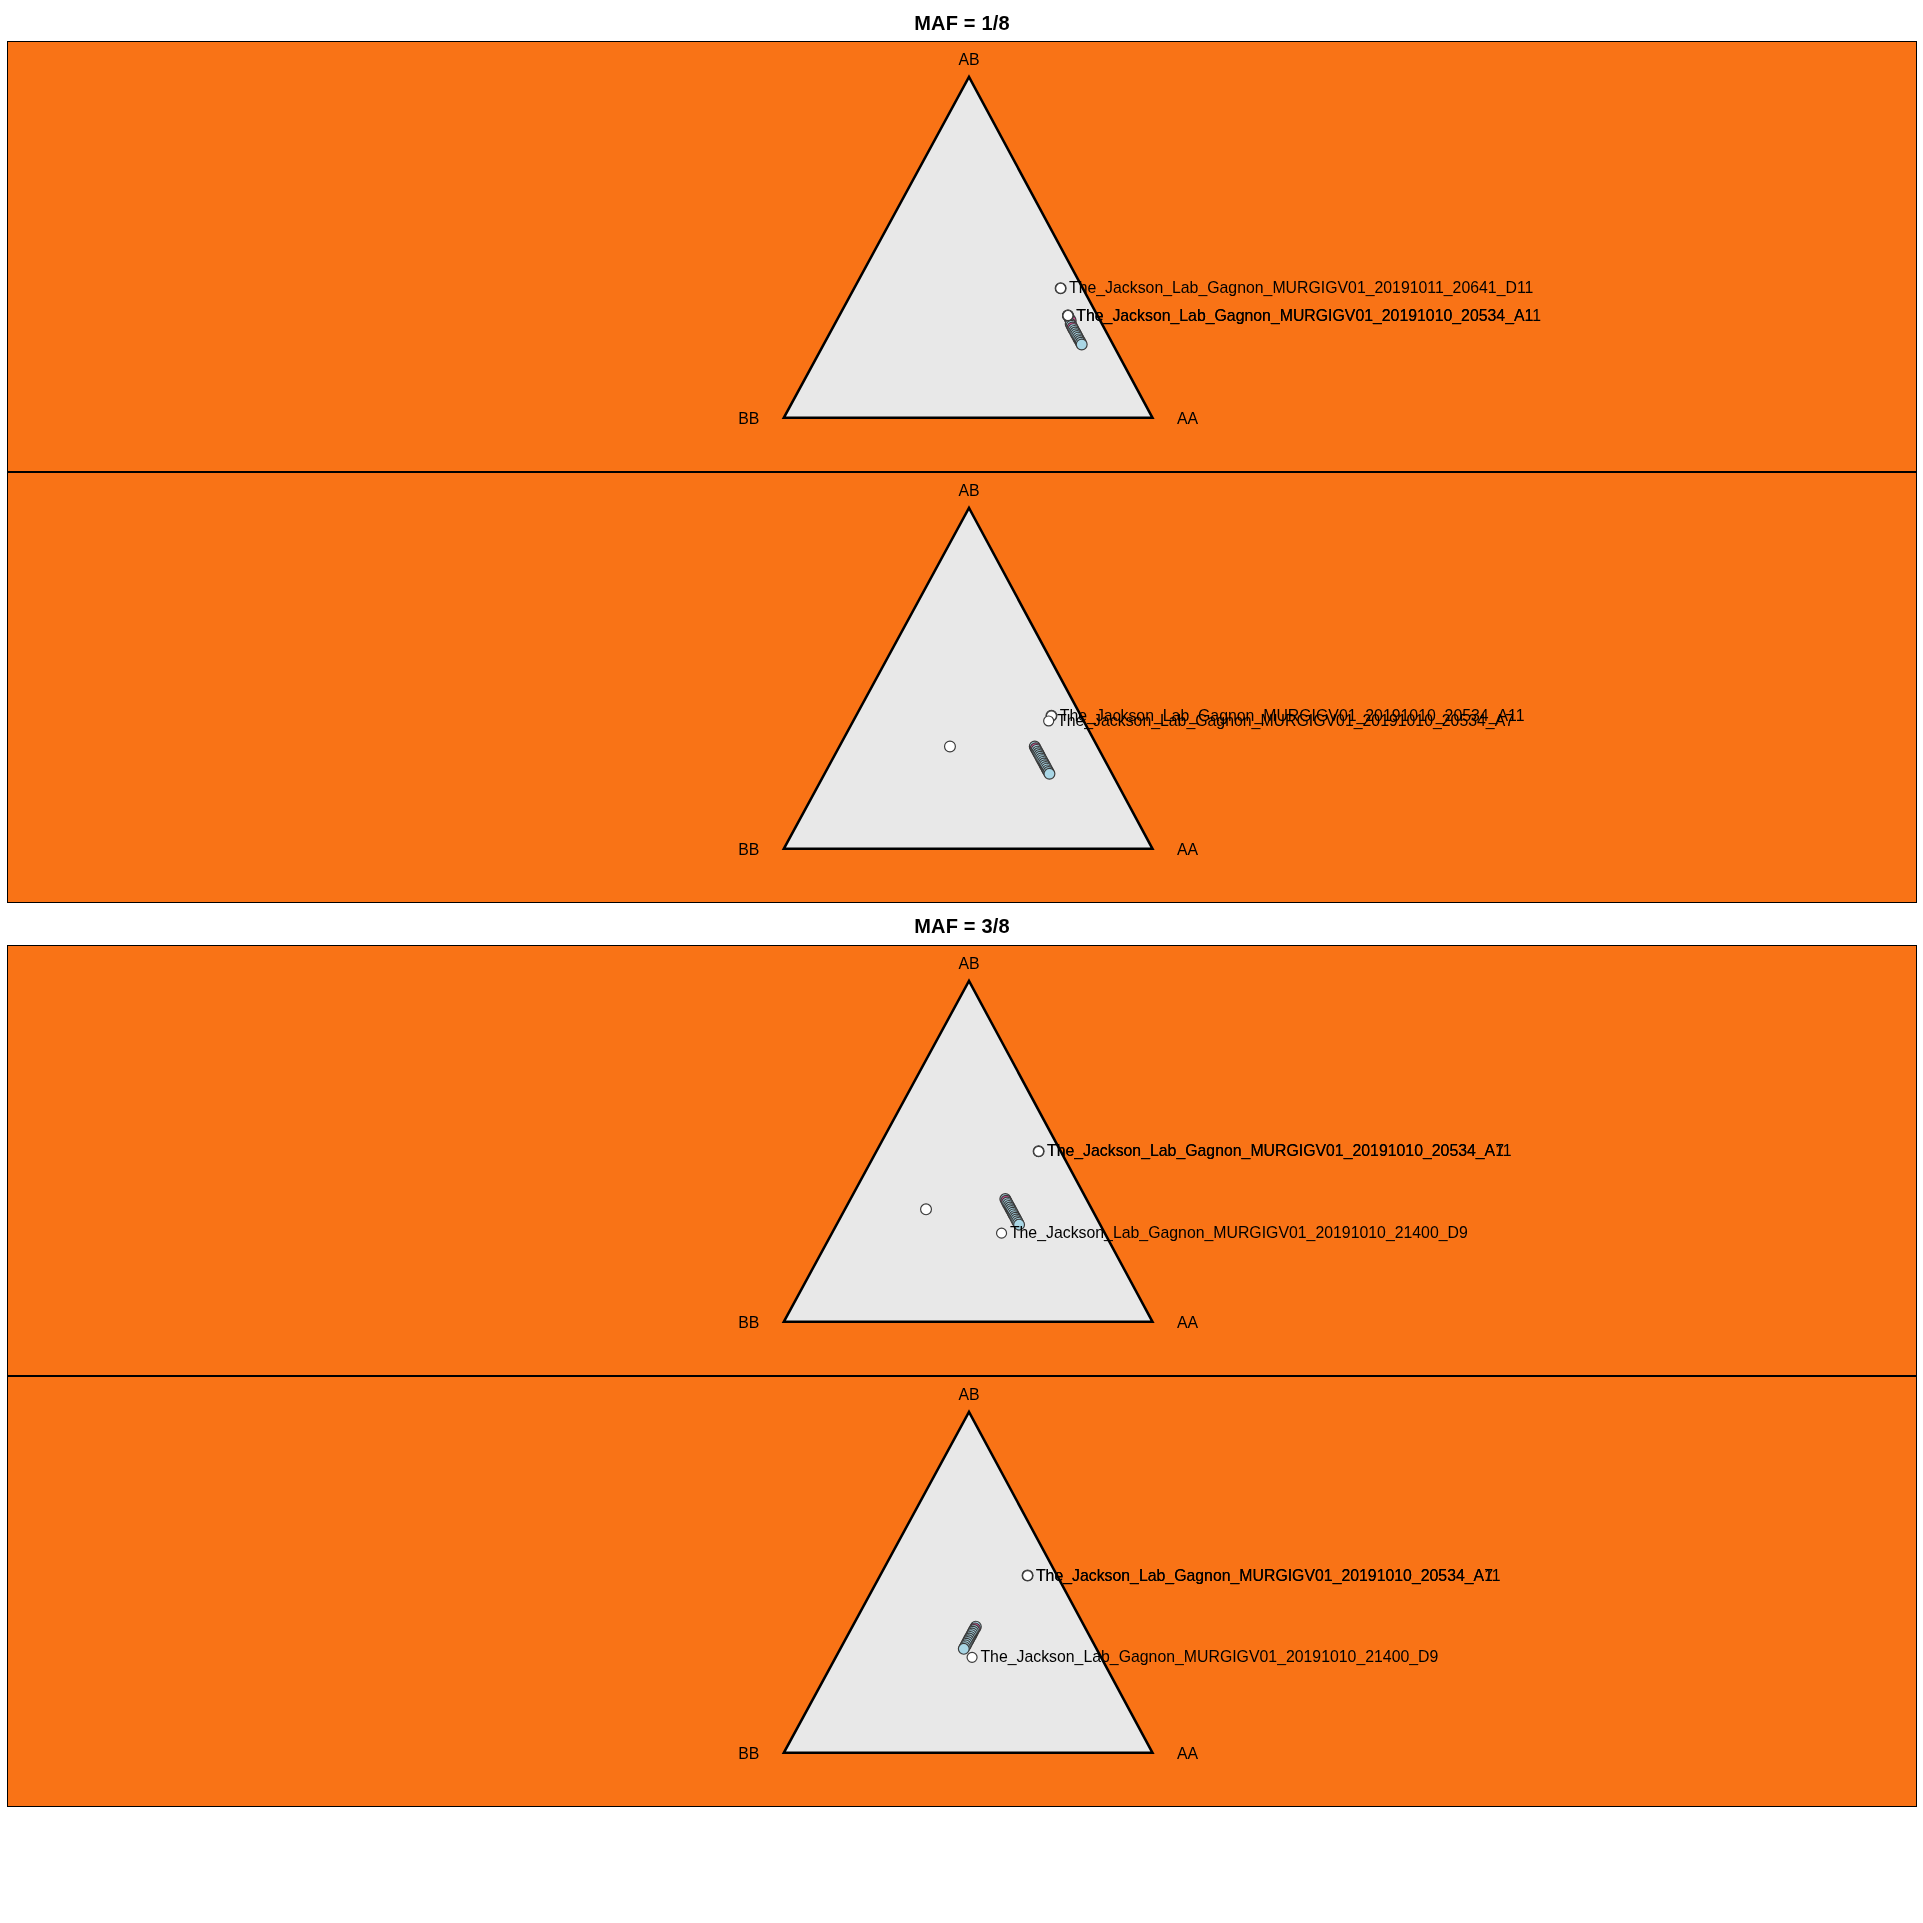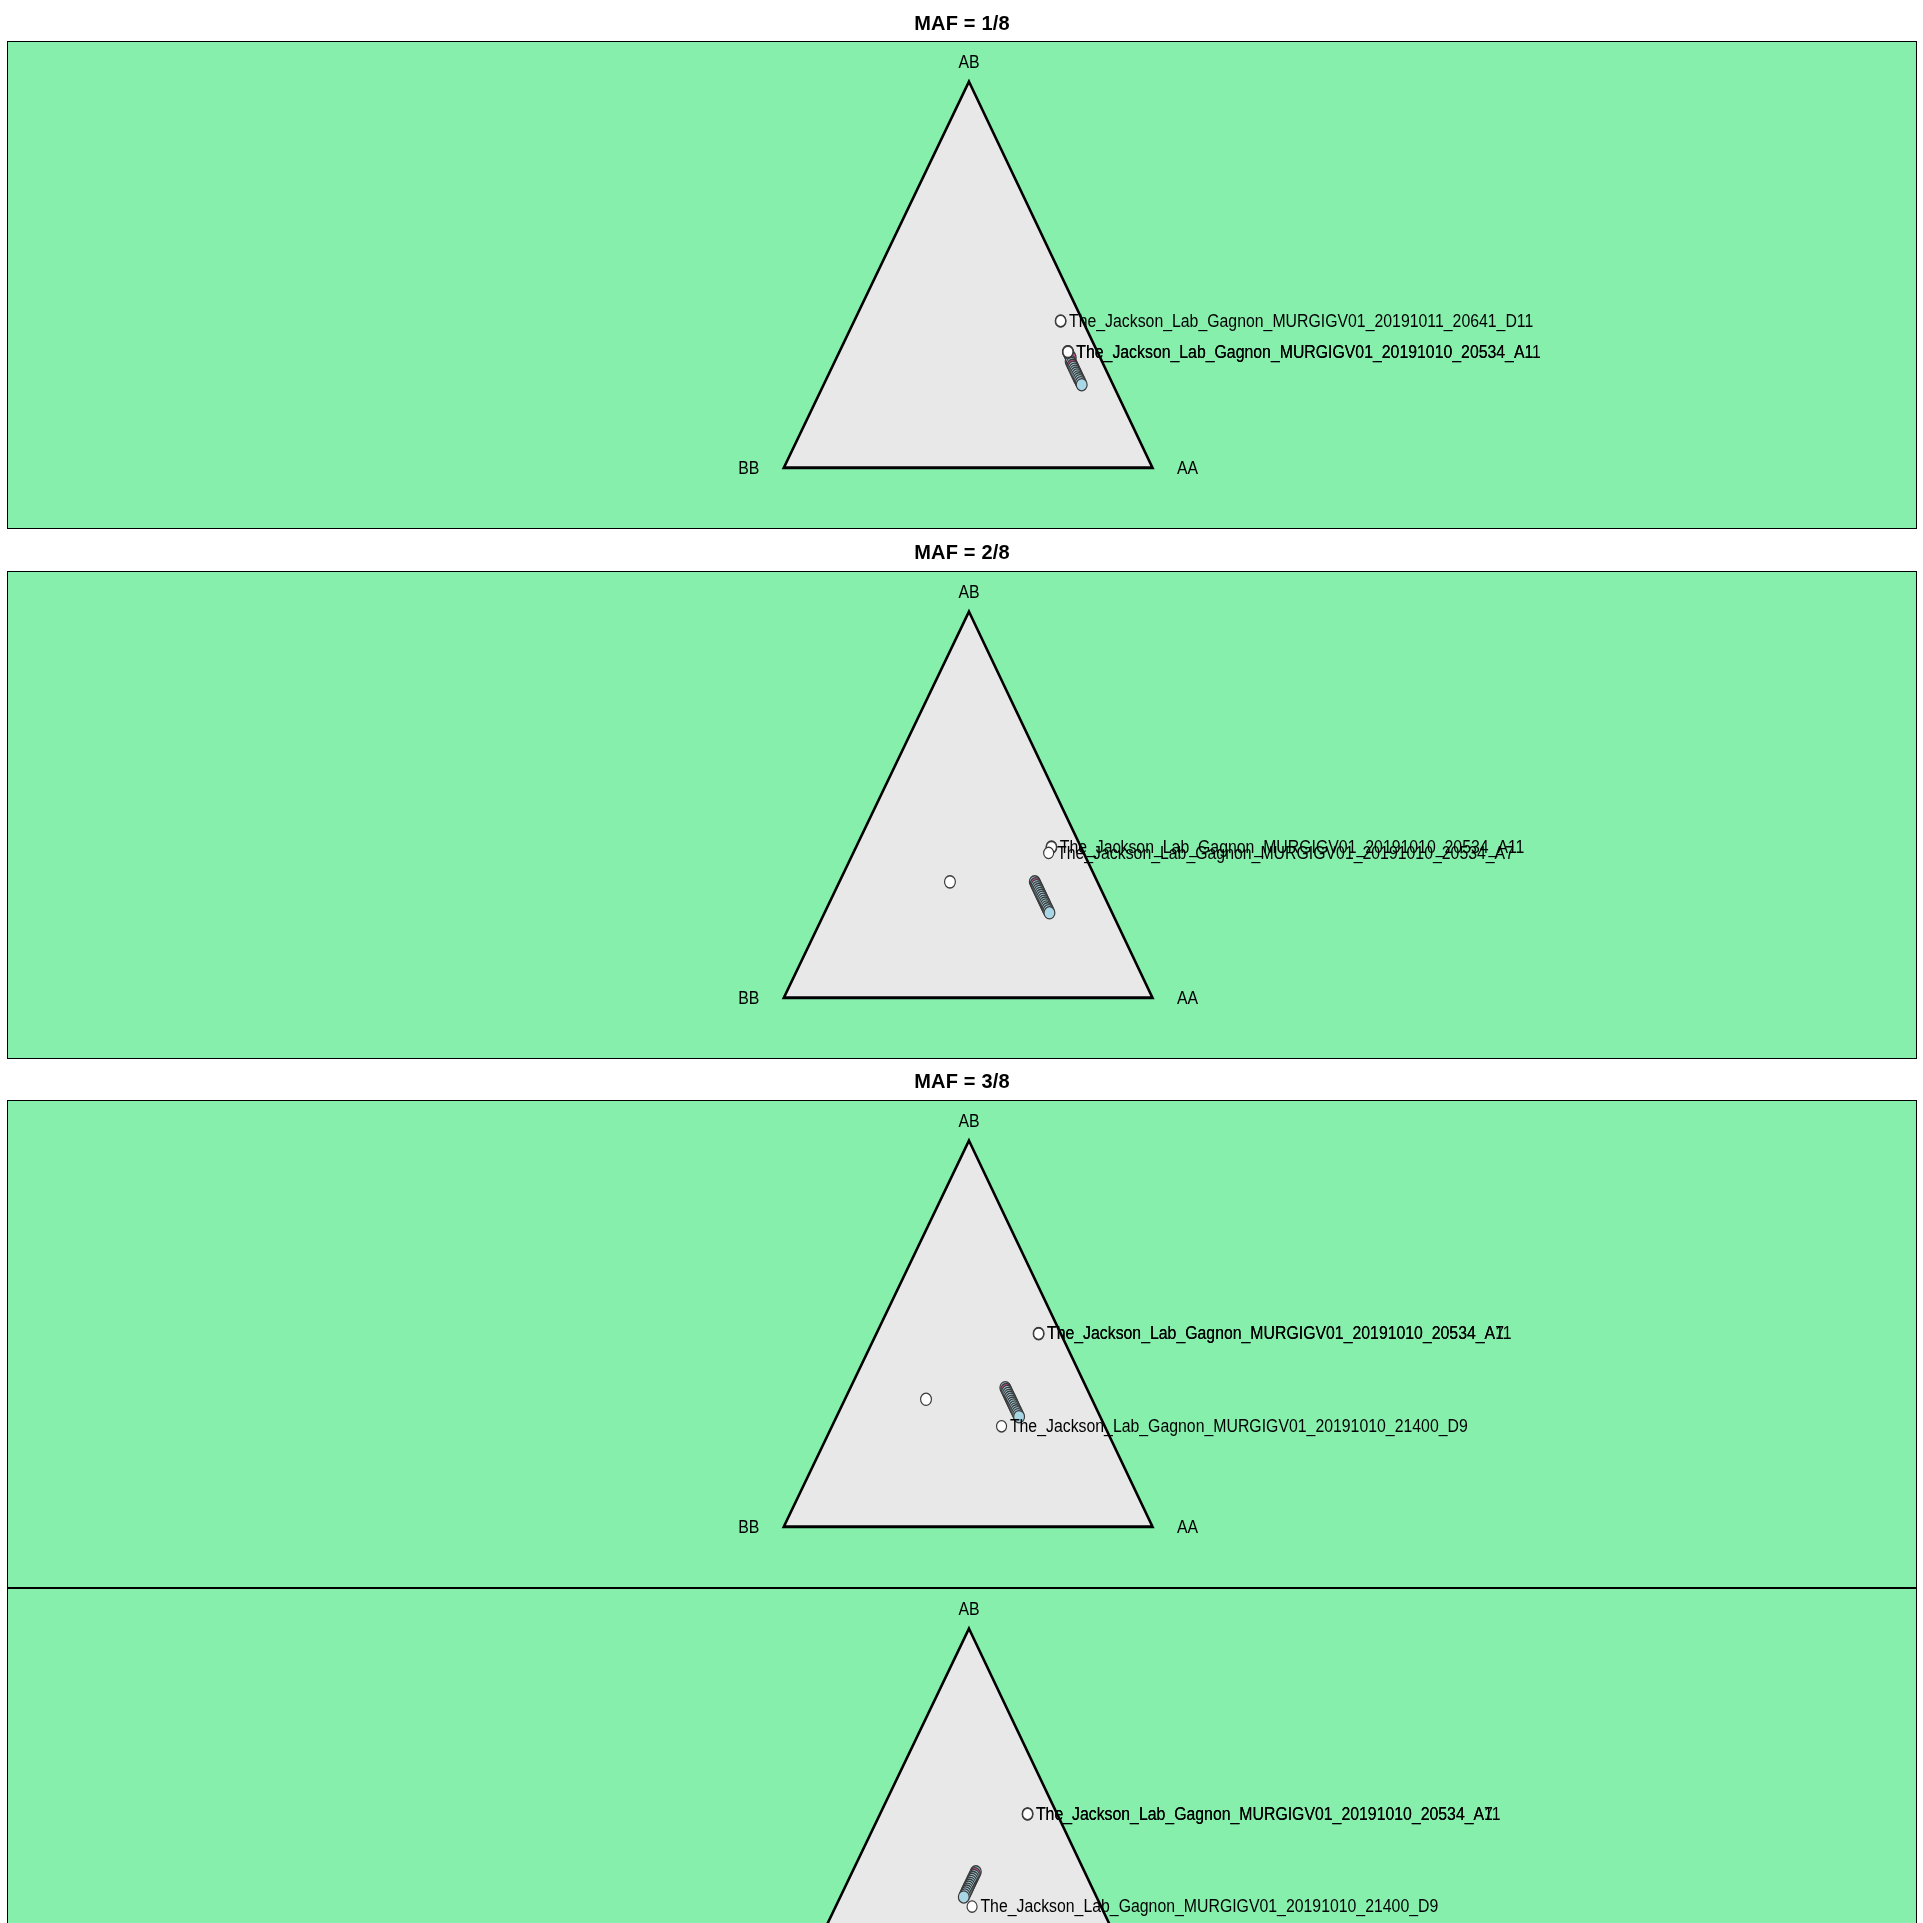--- a/index.html
+++ b/index.html
@@ -29,22 +29,22 @@
     text-align: center;
     font-weight: bold;
     font-size: 20px;
     letter-spacing: 0.2px;
     padding: 11.7px 0 6.7px 0;
   }
   .panel-frame {
     position: relative;
     border: 1.7px solid #000000;
     box-sizing: border-box;
-    height: 488px;
-    background: #86efac;
+    height: 431px;
+    background: #f97316;
     overflow: hidden;
   }
   .tern-svg {
     position: absolute;
     left: 0;
     top: 0;
     width: 100%;
     height: 100%;
     display: block;
   }
@@ -84,21 +84,20 @@
           <text x="1271.8799999999999" y="302.20000000000005" text-anchor="start" font-family="&quot;Liberation Sans&quot;, sans-serif" font-size="19" fill="#000">The_Jackson_Lab_Gagnon_MURGIGV01_20191011_20641_D11</text>
           <circle cx="1270.6400000000003" cy="329.0000000000001" r="6" fill="#ffffff" stroke="#3a3a3a" stroke-width="1.4"></circle>
           <text x="1280.6400000000003" y="335.0000000000001" text-anchor="start" font-family="&quot;Liberation Sans&quot;, sans-serif" font-size="19" fill="#000">The_Jackson_Lab_Gagnon_MURGIGV01_20191010_20534_A1</text>
           <circle cx="1270.6400000000003" cy="329.0000000000001" r="6" fill="#ffffff" stroke="#3a3a3a" stroke-width="1.4"></circle>
           <text x="1280.6400000000003" y="335.0000000000001" text-anchor="start" font-family="&quot;Liberation Sans&quot;, sans-serif" font-size="19" fill="#000">The_Jackson_Lab_Gagnon_MURGIGV01_20191010_20534_A11</text>
         </svg>
     </div>
   </div>
 
   <div class="panel-block">
-    <div class="panel-title">MAF = 2/8</div>
     <div class="panel-frame">
       <svg class="tern-svg" viewBox="0 0 2288 516" preserveAspectRatio="none">
           <polygon points="1152,42 1372,452 930,452" fill="#e8e8e8" stroke="#000000" stroke-width="3" stroke-linejoin="miter"></polygon>
           <text x="1152" y="28" text-anchor="middle" font-family="&quot;Liberation Sans&quot;, sans-serif" font-size="19" fill="#000">AB</text>
           <text x="888" y="459" text-anchor="middle" font-family="&quot;Liberation Sans&quot;, sans-serif" font-size="19" fill="#000">BB</text>
           <text x="1414" y="459" text-anchor="middle" font-family="&quot;Liberation Sans&quot;, sans-serif" font-size="19" fill="#000">AA</text>
           <circle cx="1129.1999999999998" cy="329" r="6.5" fill="#ffffff" stroke="#3a3a3a" stroke-width="1.4"></circle>
           <circle cx="1230.8600000000001" cy="329" r="6.5" fill="#a9d6e5" stroke="#3a3a3a" stroke-width="1.4"></circle>
           <circle cx="1231.96" cy="331.05" r="6.5" fill="#e0559b" stroke="#3a3a3a" stroke-width="1.4"></circle>
           <circle cx="1233.06" cy="333.1" r="6.5" fill="#a9d6e5" stroke="#3a3a3a" stroke-width="1.4"></circle>

